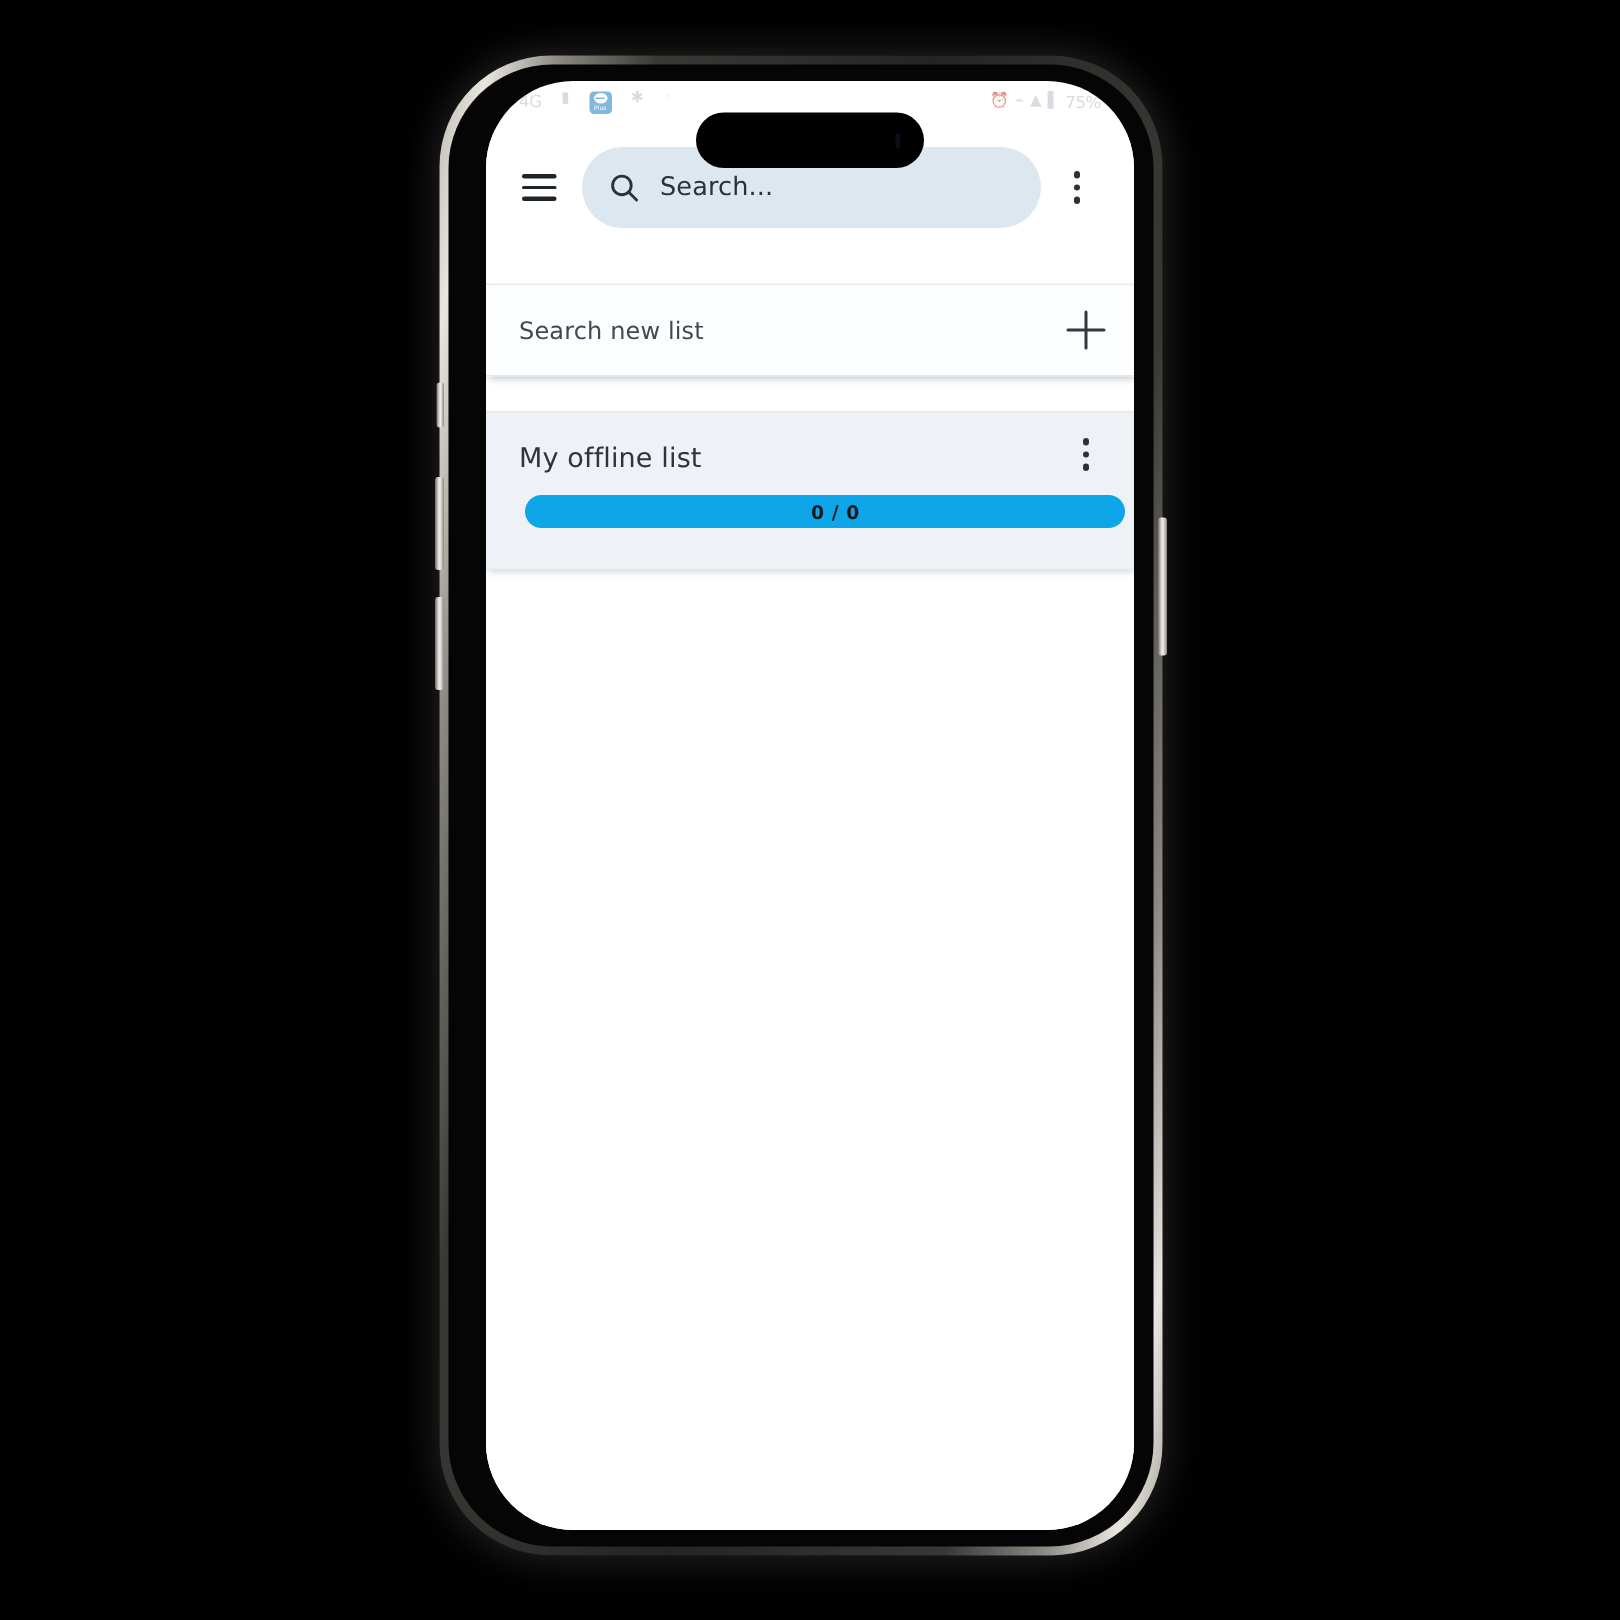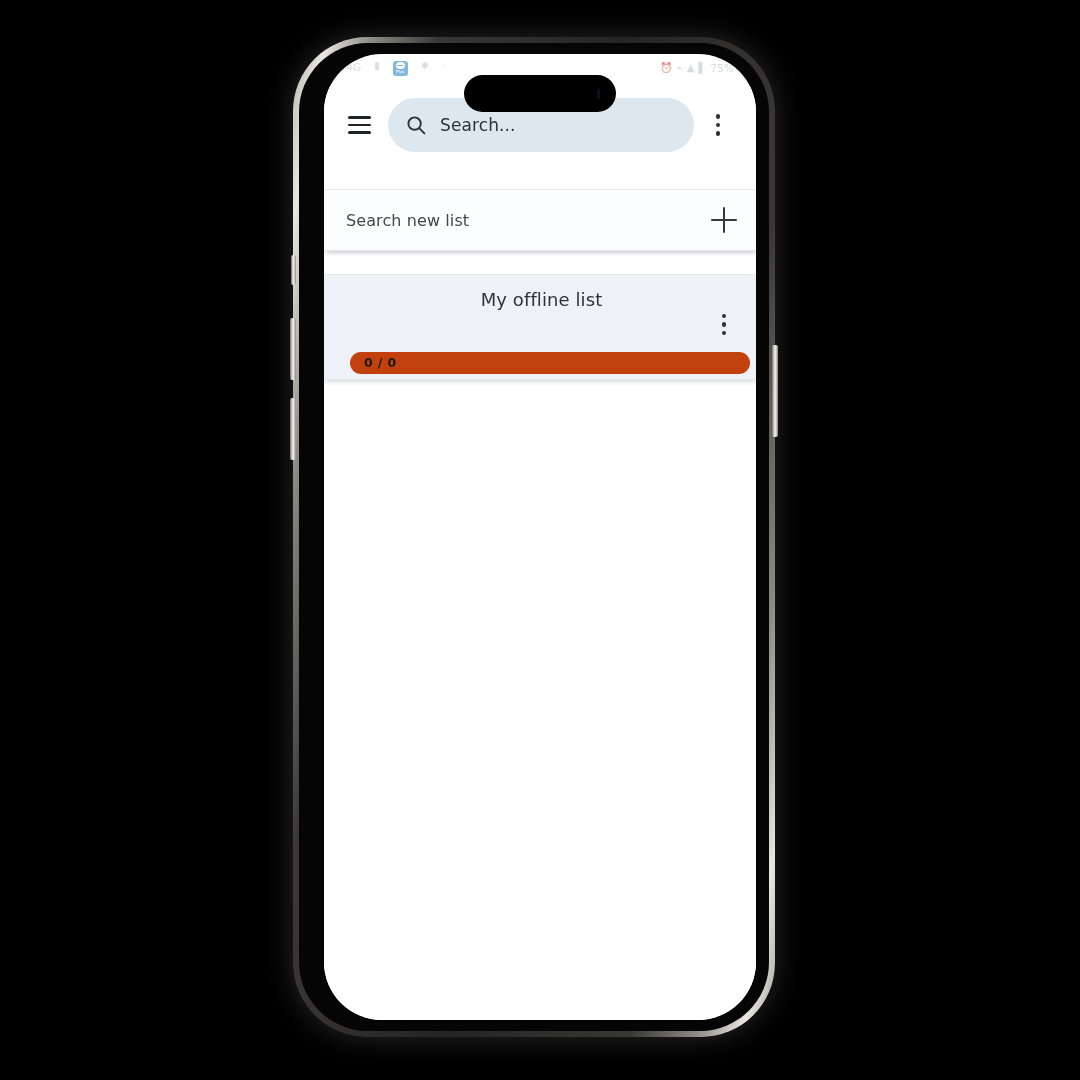--- a/index.html
+++ b/index.html
@@ -258,22 +258,21 @@
     height: 106px;
     background: #eef2f7;
     border: 1px solid #e4e9ee;
     border-left: none;
     padding: 14px 20px 0 22px;
     box-shadow: 0 3px 5px -2px rgba(20,30,45,0.22);
     cursor: pointer;
   }
   .list-top {
     display: flex;
-    align-items: center;
-    flex-direction: column;
+    align-items: flex-end;
   }
   .list-title {
     font-family: "DejaVu Sans", sans-serif;
     font-size: 18px;
     color: #2e343a;
     letter-spacing: 0.1px;
     line-height: 1.2;
   }
   .list-kebab {
     margin-left: auto;
@@ -291,24 +290,25 @@
     border-radius: 50%;
     background: #2c3238;
   }
 
   .progress-row {
     margin-top: 13px;
     margin-left: 4px;
     width: 400px;
     height: 22px;
     border-radius: 11px;
-    background: #c2410c;
+    background: #0ea5e9;
     display: flex;
     align-items: center;
     padding-left: 14px;
+    justify-content: center;
   }
   .progress-text {
     font-family: "DejaVu Sans", sans-serif;
     font-size: 12.5px;
     font-weight: bold;
     color: #151a1f;
     letter-spacing: 0.4px;
   }
 </style>
 </head>

